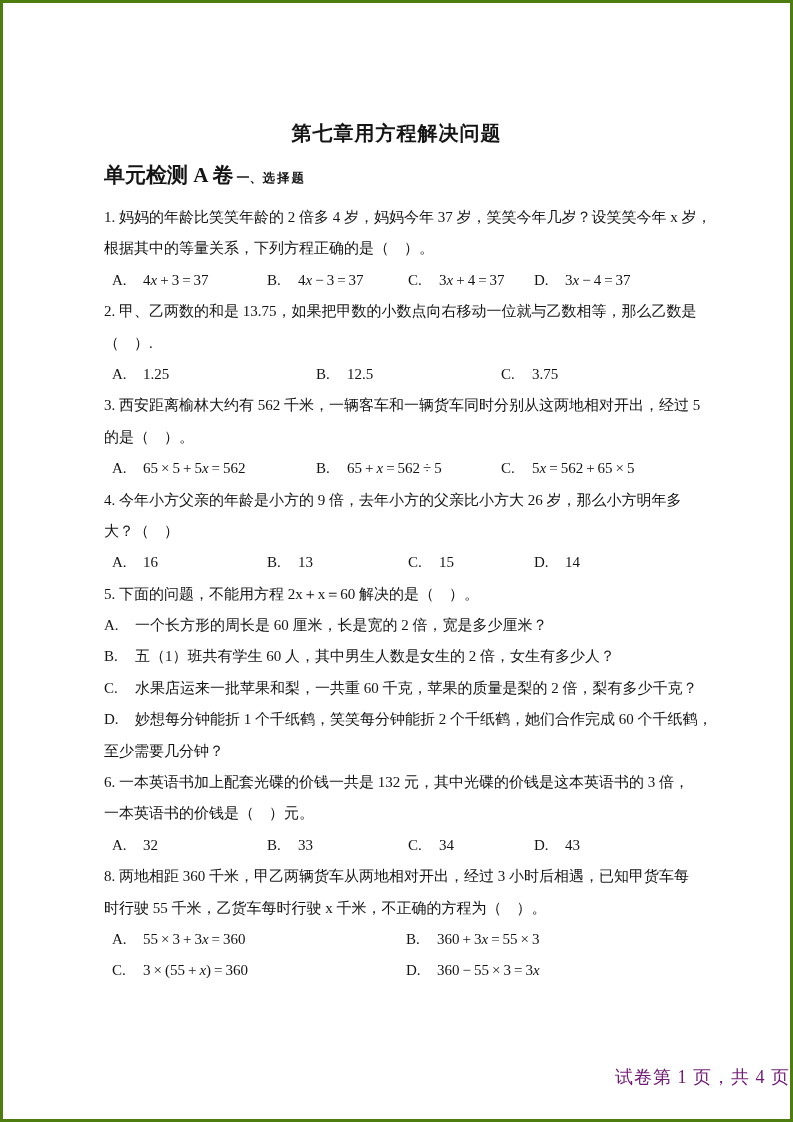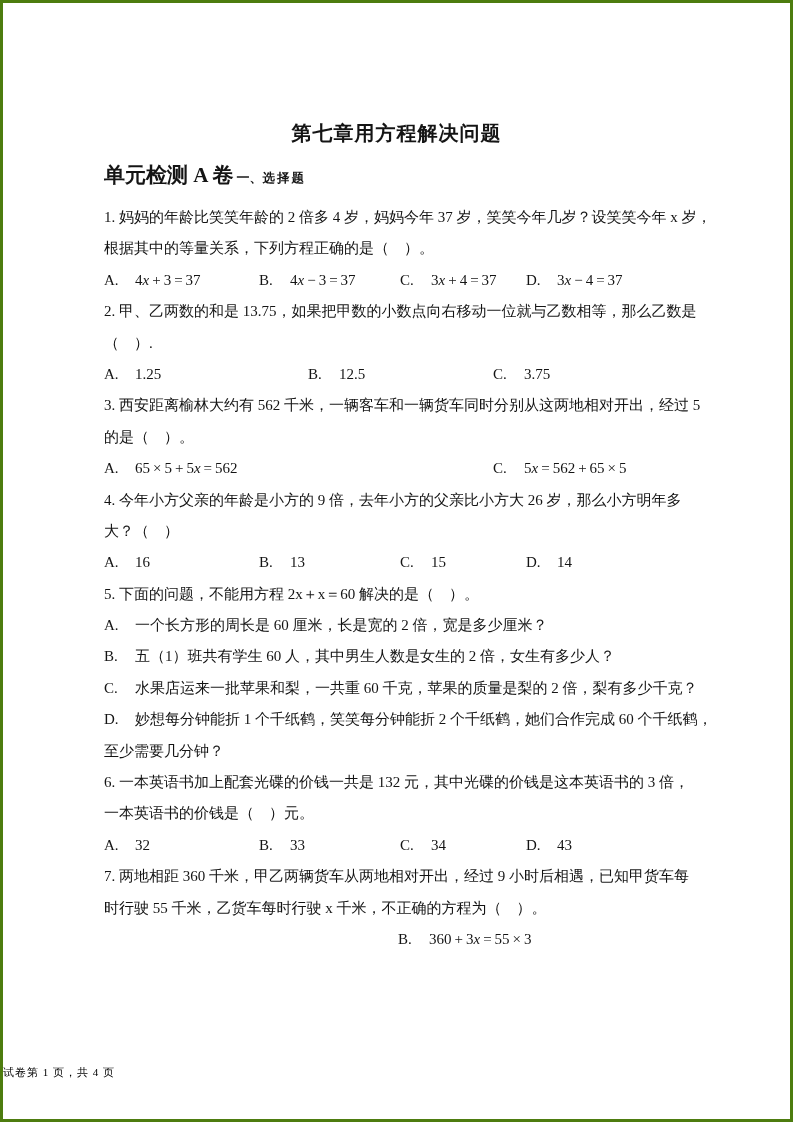--- a/index.html
+++ b/index.html
@@ -21,30 +21,30 @@
   .heading{position:absolute;top:158px;left:101px;white-space:nowrap;}
   .heading-main{font-size:21px;font-weight:bold;}
   .heading-sub-prefix{font-size:13px;font-weight:bold;margin-left:3px;}
   .heading-sub{font-size:12.5px;font-weight:bold;letter-spacing:2px;}
   .content{
     position:absolute;top:199px;left:101px;width:600px;
     font-size:15px;
   }
   .line{height:31.4px;line-height:31.4px;white-space:nowrap;}
   .opts{position:relative;}
-  .opt{position:absolute;top:0;white-space:nowrap;}
+  .opt{position:absolute;top:0;white-space:nowrap;margin-left:8px;}
   .col4-a{left:0;}   .col4-b{left:155px;} .col4-c{left:296px;} .col4-d{left:422px;}
   .col3-a{left:0;}   .col3-b{left:204px;} .col3-c{left:389px;}
   .col2-a{left:0;}   .col2-b{left:294px;}
   .lbl{display:inline-block;min-width:31px;}
   .math{font-family:"Liberation Serif","DejaVu Serif",serif;}
   .math i{font-style:italic;}
   .footer{
     position:absolute;top:1062px;left:0;width:100%;
-    text-align:left;font-size:11px;color:#000000;letter-spacing:1px;
+    text-align:right;font-size:18px;color:#701a75;letter-spacing:1px;
   }
 </style>
 </head>
 <body>
 
 <div class="page">
 
   <div class="title">第七章用方程解决问题</div>
 
   <div class="heading">
@@ -72,20 +72,21 @@
         <span class="opt col3-b"><span class="lbl">B.</span><span class="math">12.5</span></span>
         <span class="opt col3-c"><span class="lbl">C.</span><span class="math">3.75</span></span>
       </div>
     </section>
 
     <section>
       <div class="line">3. 西安距离榆林大约有 562 千米，一辆客车和一辆货车同时分别从这两地相对开出，经过 5</div>
       <div class="line">的是（　）。</div>
       <div class="line opts">
         <span class="opt col3-a"><span class="lbl">A.</span><span class="math">65 × 5 + 5<i>x</i> = 562</span></span>
+        <span class="opt col3-b"><span class="lbl">B.</span><span class="math">65 + <i>x</i> = 562 ÷ 5</span></span>
         <span class="opt col3-c"><span class="lbl">C.</span><span class="math">5<i>x</i> = 562 + 65 × 5</span></span>
       </div>
     </section>
 
     <section>
       <div class="line">4. 今年小方父亲的年龄是小方的 9 倍，去年小方的父亲比小方大 26 岁，那么小方明年多</div>
       <div class="line">大？（　）</div>
       <div class="line opts">
         <span class="opt col4-a"><span class="lbl">A.</span><span class="math">16</span></span>
         <span class="opt col4-b"><span class="lbl">B.</span><span class="math">13</span></span>
@@ -108,24 +109,29 @@
       <div class="line">一本英语书的价钱是（　）元。</div>
       <div class="line opts">
         <span class="opt col4-a"><span class="lbl">A.</span><span class="math">32</span></span>
         <span class="opt col4-b"><span class="lbl">B.</span><span class="math">33</span></span>
         <span class="opt col4-c"><span class="lbl">C.</span><span class="math">34</span></span>
         <span class="opt col4-d"><span class="lbl">D.</span><span class="math">43</span></span>
       </div>
     </section>
 
     <section>
-      <div class="line">7. 两地相距 360 千米，甲乙两辆货车从两地相对开出，经过 9 小时后相遇，已知甲货车每</div>
+      <div class="line">8. 两地相距 360 千米，甲乙两辆货车从两地相对开出，经过 3 小时后相遇，已知甲货车每</div>
       <div class="line">时行驶 55 千米，乙货车每时行驶 x 千米，不正确的方程为（　）。</div>
       <div class="line opts">
+        <span class="opt col2-a"><span class="lbl">A.</span><span class="math">55 × 3 + 3<i>x</i> = 360</span></span>
         <span class="opt col2-b"><span class="lbl">B.</span><span class="math">360 + 3<i>x</i> = 55 × 3</span></span>
+      </div>
+      <div class="line opts">
+        <span class="opt col2-a"><span class="lbl">C.</span><span class="math">3 × (55 + <i>x</i>) = 360</span></span>
+        <span class="opt col2-b"><span class="lbl">D.</span><span class="math">360 − 55 × 3 = 3<i>x</i></span></span>
       </div>
     </section>
 
   </div>
 
   <div class="footer">试卷第 1 页，共 4 页</div>
 
 </div>
 
 </body></html>

